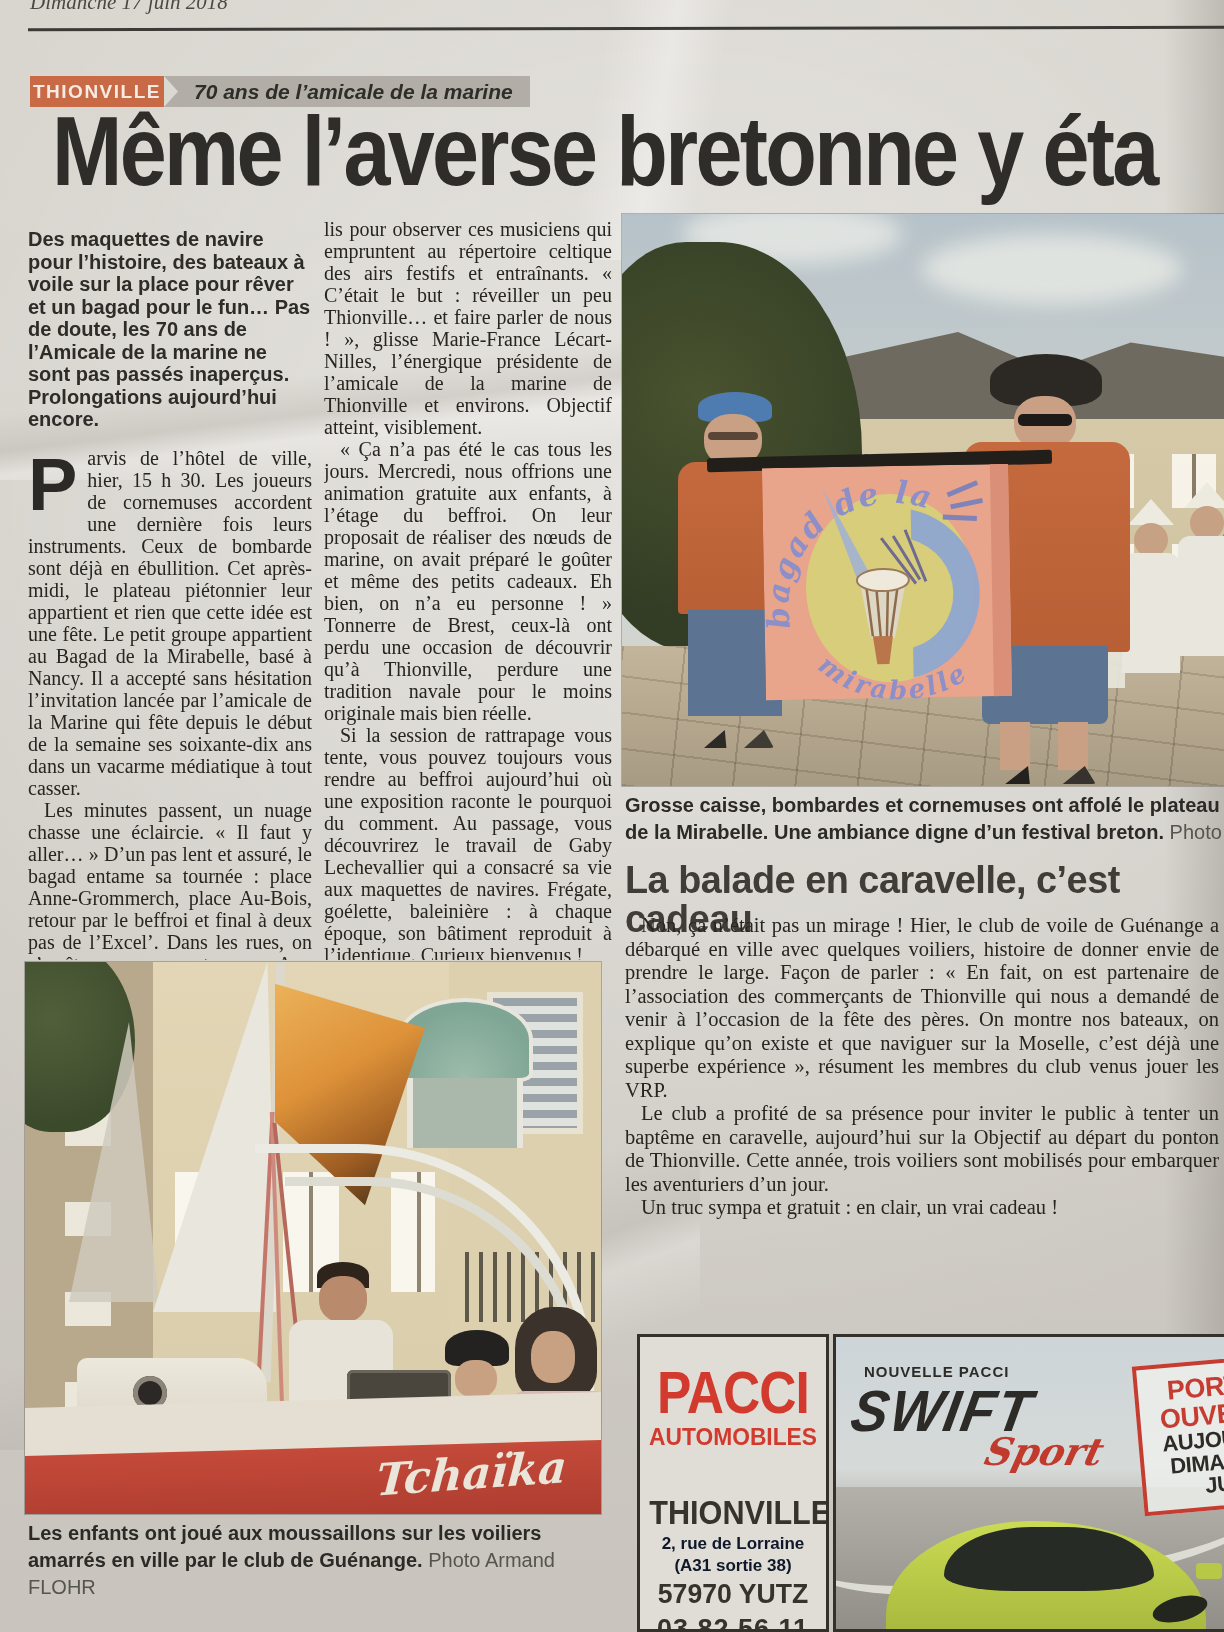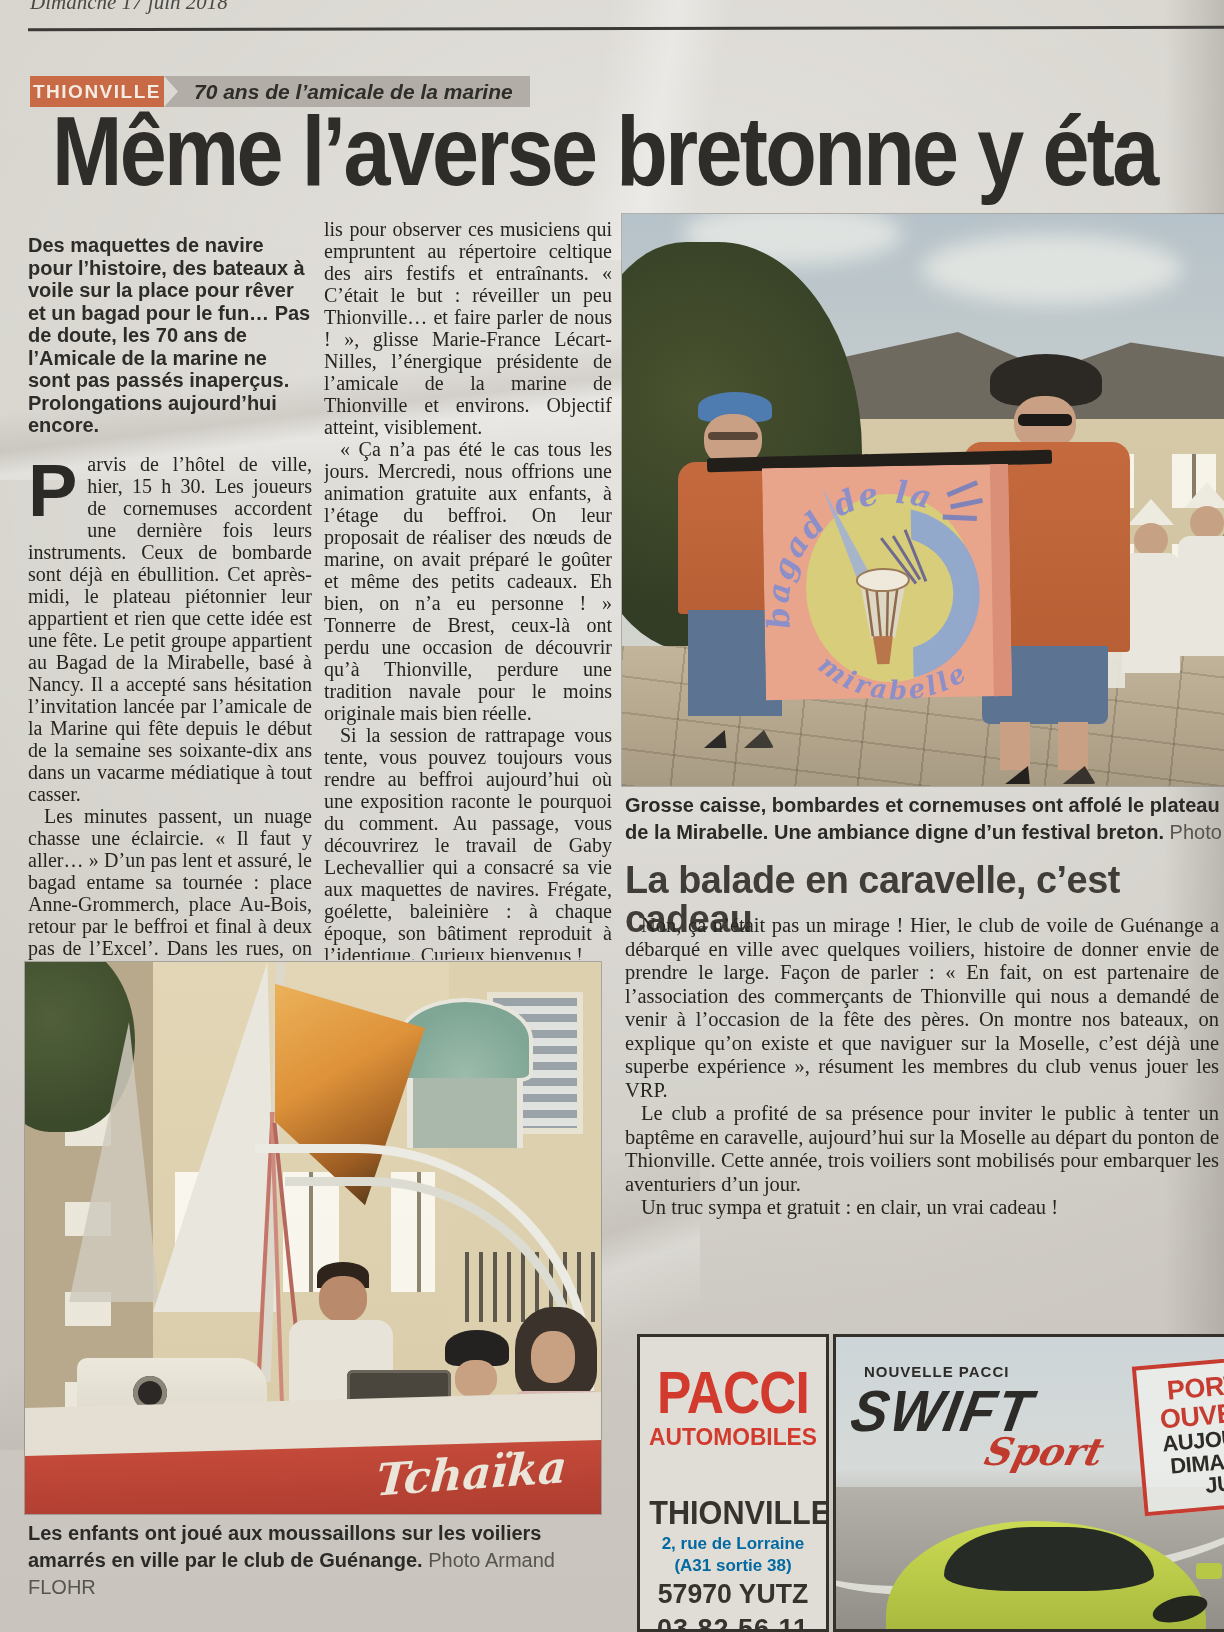--- a/index.html
+++ b/index.html
@@ -24,21 +24,21 @@
     clip-path:polygon(0 0,100% 0,100% 100%,0 100%,14px 50%);
     font:italic 700 21px/31px "Liberation Sans",sans-serif;color:#2e2d29;padding-left:30px;box-sizing:border-box;}
 
   .headline{position:absolute;left:52px;top:102px;white-space:nowrap;color:#2e2d2a;
     font-weight:700;font-size:96px;letter-spacing:-3px;line-height:1;
     transform:scale(.88,1.03);transform-origin:left top;}
 
   .col{position:absolute;top:218px;height:742px;overflow:hidden;}
   .col1{left:28px;width:284px;}
   .col2{left:324px;width:288px;}
-  .intro{margin:16px 0 16px 0;font:700 20px/22.5px "Liberation Sans",sans-serif;color:#2d2c28;text-align:left;}
+  .intro{margin:10px 0 16px 0;font:700 20px/22.5px "Liberation Sans",sans-serif;color:#2d2c28;text-align:left;}
   .body{margin:0;font:20px/22px "Liberation Serif",serif;text-align:justify;color:#27251f;}
   .body.ind{text-indent:16px;}
   .dropcap{float:left;font:800 74px/0.8 "Liberation Sans",sans-serif;color:#2b2a26;padding:8px 10px 0 0;}
 
   .photo1{position:absolute;left:622px;top:214px;width:660px;height:572px;overflow:hidden;background:#c4cbcb;box-shadow:0 0 0 1px rgba(80,75,68,.35);}
   .p1-sky{position:absolute;inset:0;background:linear-gradient(180deg,#b6c2c9 0%,#cfd3cf 55%,#d6d5cd 100%);}
   .p1-cloud{position:absolute;background:#e9ebe6;border-radius:50%;filter:blur(10px);opacity:.8;}
   .c1{left:300px;top:20px;width:260px;height:70px;}
   .c2{left:60px;top:-10px;width:220px;height:60px;}
   .p1-roof{position:absolute;left:120px;top:118px;width:540px;height:130px;background:#6f6a60;
@@ -137,21 +137,21 @@
   .p2-hullr{position:absolute;left:-10px;top:486px;width:600px;height:90px;background:linear-gradient(180deg,#c44a3a,#a93a2e);transform:rotate(-1.6deg);}
   .boatname{position:absolute;left:348px;top:478px;width:220px;height:70px;transform:rotate(-4deg);}
 
   .cap2{position:absolute;left:28px;top:1520px;width:566px;font:700 20px/27px "Liberation Sans",sans-serif;}
 
   .ad{position:absolute;top:1334px;height:298px;border:3px solid #34312c;box-sizing:border-box;overflow:hidden;}
   .pacci{left:637px;width:192px;background:#e0ddd6;text-align:center;}
   .pname{margin-top:28px;font-weight:800;font-size:56px;line-height:1;color:#d23a2e;letter-spacing:-1px;transform:scale(.92,1.05);}
   .psub{font-weight:800;font-size:24px;color:#d23a2e;letter-spacing:0;margin-top:2px;transform:scale(.95,1);}
   .pcity{margin-top:42px;font-weight:800;font-size:34px;color:#36322d;transform:scale(.9,1);}
-  .paddr{font-weight:800;font-size:17px;color:#0369a1;margin-top:2px;}
+  .paddr{font-weight:800;font-size:17px;color:#0f172a;margin-top:2px;}
   .paddr2{font-weight:800;font-size:28px;color:#36322d;margin-top:2px;transform:scale(.95,1);}
   .pphone{font-weight:800;font-size:27px;color:#36322d;margin-top:4px;letter-spacing:1px;}
   .suzuki{left:833px;width:400px;background:linear-gradient(180deg,#cdd5d8 0%,#d6dad8 45%,#b9b9b2 60%,#a7a59e 100%);}
   .sz-kicker{position:absolute;left:28px;top:26px;font-weight:800;font-size:15px;letter-spacing:1px;color:#2c2b27;}
   .sz-model{position:absolute;left:22px;top:40px;font-weight:800;font-size:58px;font-style:italic;letter-spacing:2px;color:#2c2b27;transform:skewX(-10deg) scale(.95,1);transform-origin:left top;}
   .sz-sport{position:absolute;left:150px;top:96px;font:italic 700 38px/1 "DejaVu Serif",serif;color:#c13a2e;transform:skewX(-14deg);}
   .sz-badge{position:absolute;left:302px;top:22px;width:150px;padding:10px 8px;border:4px solid #c63c30;background:rgba(236,238,235,.85);transform:rotate(-5deg);text-align:center;}
   .bz{font-weight:800;line-height:1.02;}
   .bz.r{color:#c63c30;font-size:27px;letter-spacing:-.5px;}
   .bz.d{color:#2e2b27;font-size:22px;letter-spacing:-.5px;}
@@ -264,21 +264,21 @@
   </div>
 
   <div class="cap cap1">
     <div class="capline1">Grosse caisse, bombardes et cornemuses ont affolé le plateau piétonnie</div>
     <div class="capline2"><span class="capb">de la Mirabelle. Une ambiance digne d’un festival breton.</span> <span class="capcr">Photo Armand</span></div>
   </div>
 
   <div class="headline2">La balade en caravelle, c’est cadeau</div>
   <div class="art2">
     <p class="body2 ind">Non, ça n’était pas un mirage ! Hier, le club de voile de Guénange a débarqué en ville avec quelques voiliers, histoire de donner envie de prendre le large. Façon de parler : « En fait, on est partenaire de l’association des commerçants de Thionville qui nous a demandé de venir à l’occasion de la fête des pères. On montre nos bateaux, on explique qu’on existe et que naviguer sur la Moselle, c’est déjà une superbe expérience », résument les membres du club venus jouer les VRP.</p>
-    <p class="body2 ind">Le club a profité de sa présence pour inviter le public à tenter un baptême en caravelle, aujourd’hui sur la Moselle au départ du ponton de Thionville. Cette année, trois voiliers sont mobilisés pour embarquer les aventuriers d’un jour.</p>
+    <p class="body2 ind">Le club a profité de sa présence pour inviter le public à tenter un baptême en caravelle, aujourd’hui sur la Objectif au départ du ponton de Thionville. Cette année, trois voiliers sont mobilisés pour embarquer les aventuriers d’un jour.</p>
     <p class="body2 ind">Un truc sympa et gratuit : en clair, un vrai cadeau !</p>
   </div>
 
   <div class="photo2">
     <div class="p2-bleft"></div>
     <div class="p2-foliage"></div>
     <div class="p2-bmid"></div>
     <div class="p2-winrow"></div>
     <div class="p2-bright"></div>
     <div class="p2-tallwin"></div>

